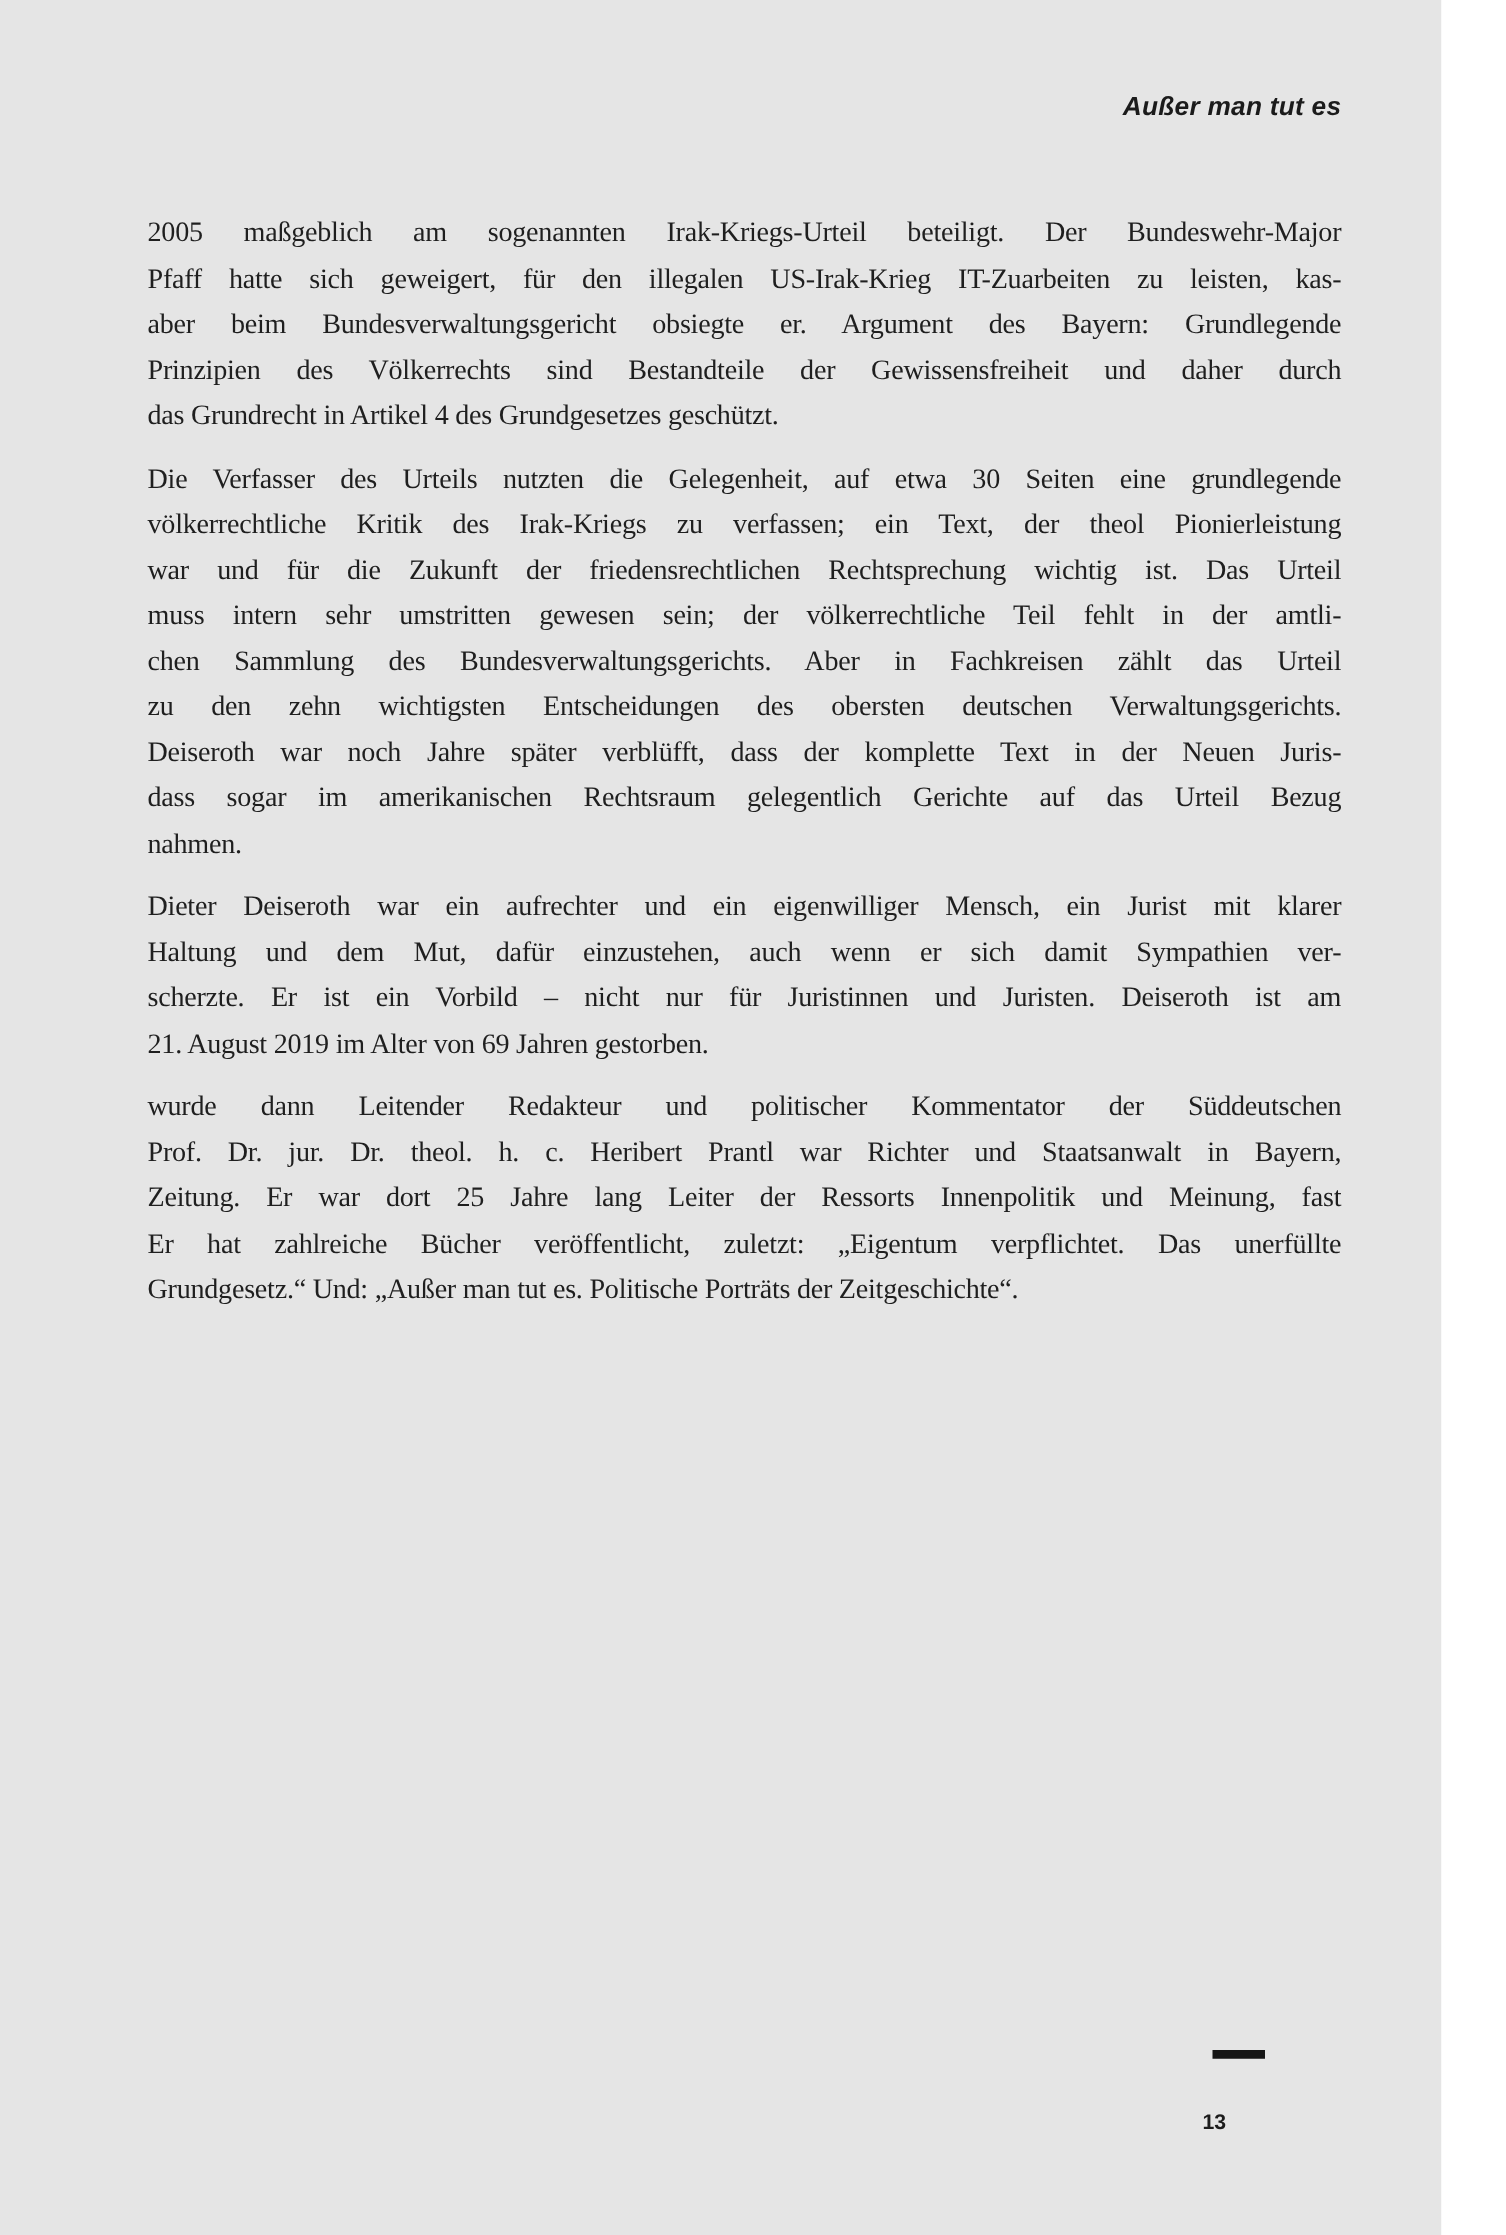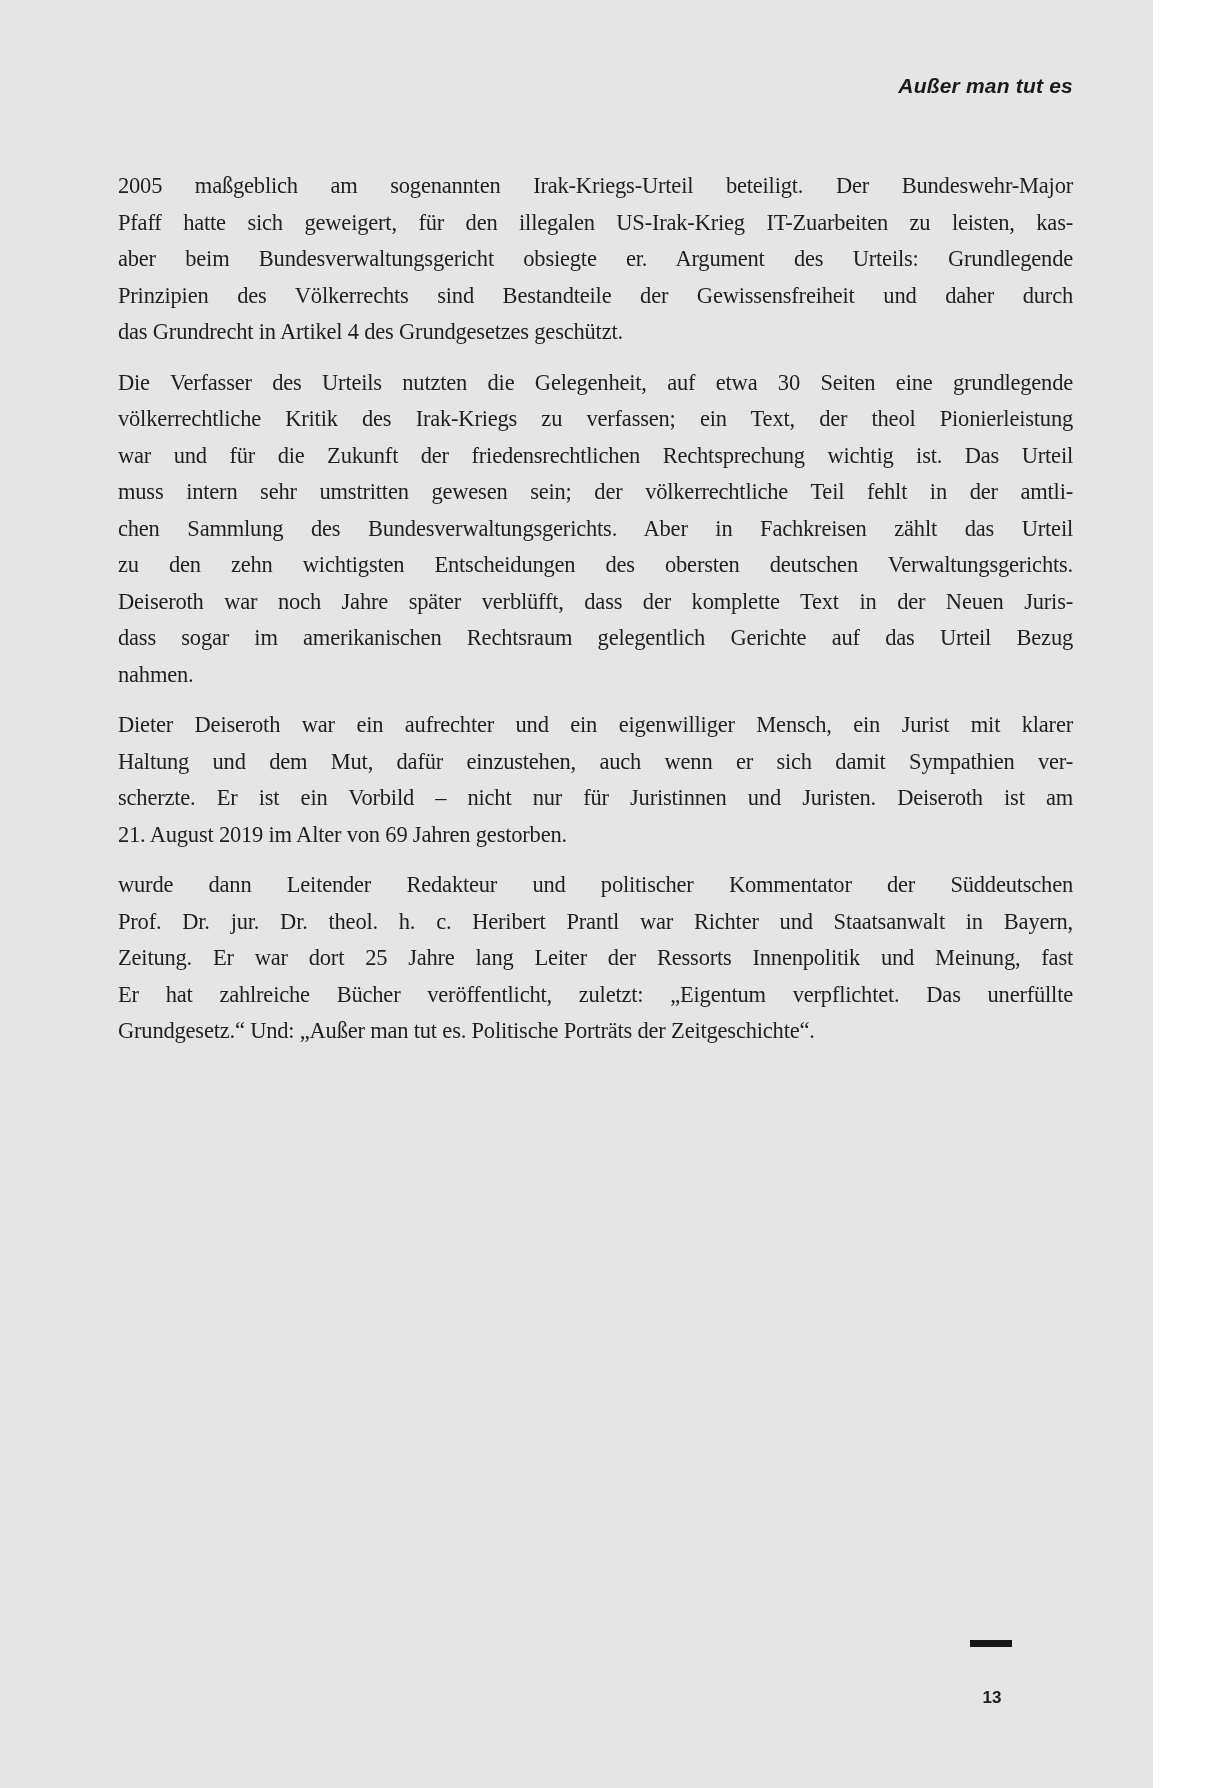--- a/index.html
+++ b/index.html
@@ -55,40 +55,40 @@
     top: 1640px;
     width: 42px;
     height: 7px;
     background: #161616;
   }
   .page-number {
     position: absolute;
     left: 962px;
     top: 1688px;
     width: 60px;
-    text-align: center;
+    text-align: left;
     font-family: "Liberation Sans", sans-serif;
     font-weight: 700;
     font-size: 17px;
     color: #1c1c1c;
   }
 </style>
 </head>
 <body>
 
 <div class="page">
 
   <div class="running-header">Außer man tut es</div>
 
   <div class="textblock">
 
     <div class="para">
       <div class="line">2005 maßgeblich am sogenannten Irak-Kriegs-Urteil beteiligt. Der Bundeswehr-Major</div>
       <div class="line">Pfaff hatte sich geweigert, für den illegalen US-Irak-Krieg IT-Zuarbeiten zu leisten, kas-</div>
-      <div class="line">aber beim Bundesverwaltungsgericht obsiegte er. Argument des Urteils: Grundlegende</div>
+      <div class="line">aber beim Bundesverwaltungsgericht obsiegte er. Argument des Bayern: Grundlegende</div>
       <div class="line">Prinzipien des Völkerrechts sind Bestandteile der Gewissensfreiheit und daher durch</div>
       <div class="line para-end">das Grundrecht in Artikel 4 des Grundgesetzes geschützt.</div>
     </div>
 
     <div class="para">
       <div class="line">Die Verfasser des Urteils nutzten die Gelegenheit, auf etwa 30 Seiten eine grundlegende</div>
       <div class="line">völkerrechtliche Kritik des Irak-Kriegs zu verfassen; ein Text, der theol Pionierleistung</div>
       <div class="line">war und für die Zukunft der friedensrechtlichen Rechtsprechung wichtig ist. Das Urteil</div>
       <div class="line">muss intern sehr umstritten gewesen sein; der völkerrechtliche Teil fehlt in der amtli-</div>
       <div class="line">chen Sammlung des Bundesverwaltungsgerichts. Aber in Fachkreisen zählt das Urteil</div>

